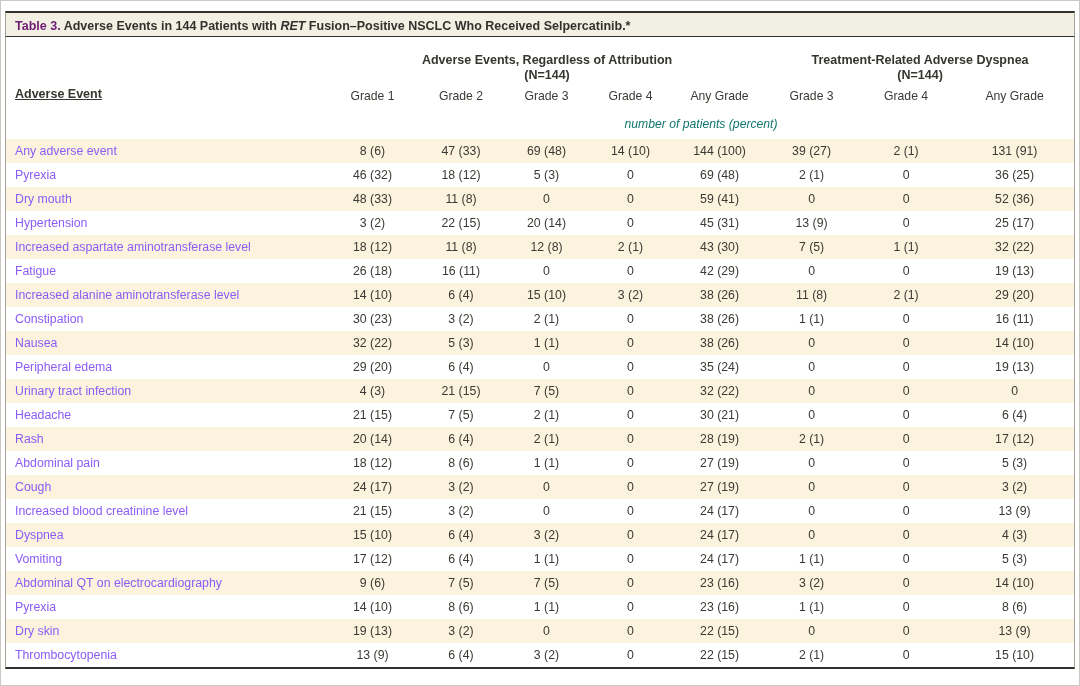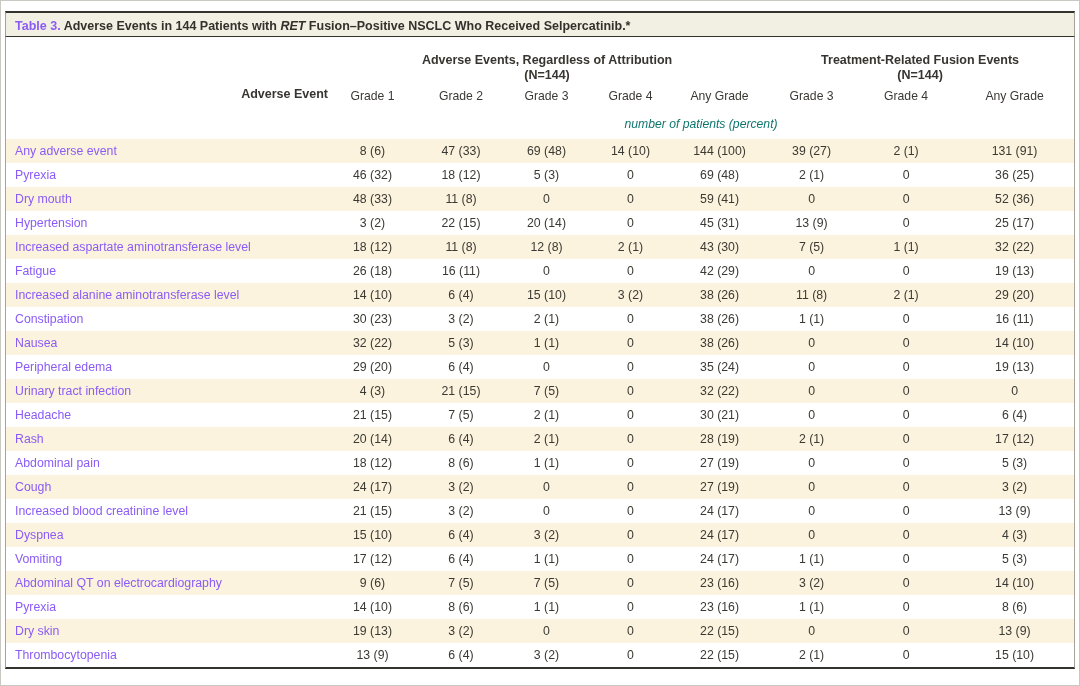--- a/index.html
+++ b/index.html
@@ -14,34 +14,34 @@
     background:#f2efe3;
     border-top:2px solid #33322d;
     border-bottom:1px solid #33322d;
     border-left:1px solid #a5a299;
     border-right:1px solid #a5a299;
     height:26px;line-height:26px;
     padding-left:9px;box-sizing:border-box;
     font-size:12.5px;font-weight:bold;color:#33312c;
     white-space:nowrap;overflow:hidden;
   }
-  .titlebar .red{color:#8b5cf6;}
+  .titlebar .red{color:#701a75;}
   .titlebar .gene{font-style:italic;text-align:right;}
   .body-frame{
     border-left:1px solid #a5a299;
     border-right:1px solid #a5a299;
     border-bottom:2px solid #33322d;
     background:#ffffff;
   }
   table{border-collapse:collapse;table-layout:fixed;width:1068px;color:#37352f;font-size:12.5px;}
   th,td{padding:0;font-weight:normal;}
   thead th{vertical-align:bottom;margin-top:32px;}
   .event-head{
-    text-align:right;padding-left:9px;font-weight:bold;font-size:12.5px;
-    vertical-align:bottom;padding-bottom:8px;
+    text-align:left;padding-left:9px;font-weight:bold;font-size:12.5px;
+    vertical-align:bottom;padding-bottom:8px;text-decoration:underline;
   }
   .group-head{
     text-align:center;font-weight:bold;font-size:12.5px;line-height:15px;
     padding-top:8px;height:46px;box-sizing:border-box;
   }
   .grade-row th{
     text-align:center;font-size:12.2px;height:26px;vertical-align:middle;color:#3b3933;
   }
   .units-row td{
     text-align:center;font-style:italic;font-size:12.2px;color:#0f766e;
@@ -73,21 +73,21 @@
           <col style="width:119px">
       </colgroup>
       <thead>
         <tr>
           <th class="event-head" rowspan="2">Adverse Event</th>
           <th class="group-head" colspan="5">
             <span>Adverse Events, Regardless of Attribution</span><br>
             <span>(N=144)</span>
           </th>
           <th class="group-head" colspan="3">
-            <span>Treatment-Related Fusion Events</span><br>
+            <span>Treatment-Related Adverse Dyspnea</span><br>
             <span>(N=144)</span>
           </th>
         </tr>
         <tr class="grade-row">
           <th>Grade 1</th>
           <th>Grade 2</th>
           <th>Grade 3</th>
           <th>Grade 4</th>
           <th>Any Grade</th>
           <th>Grade 3</th>

